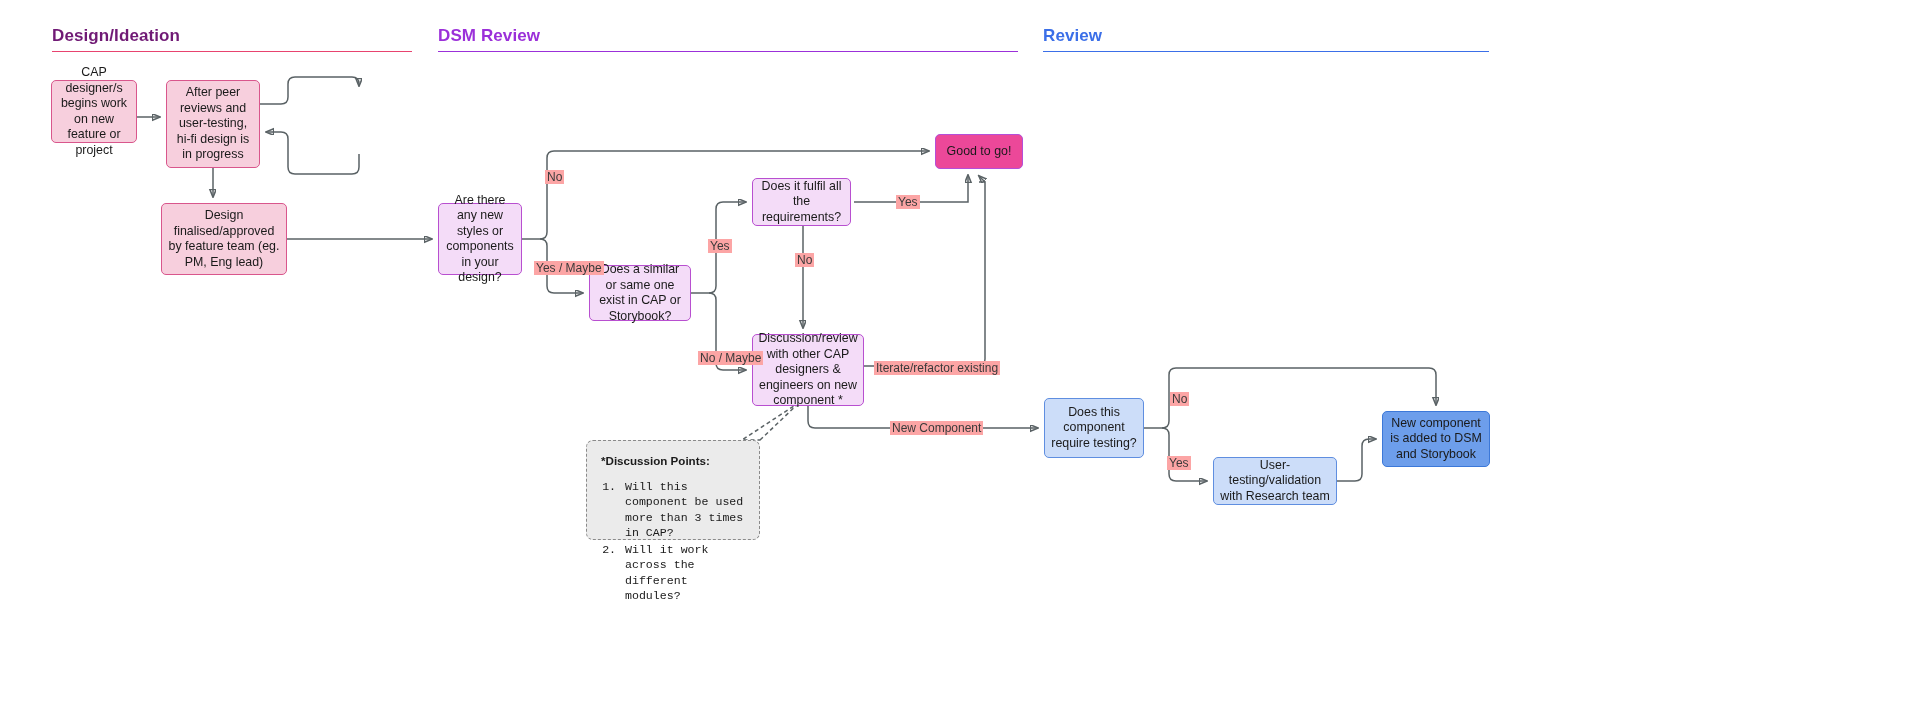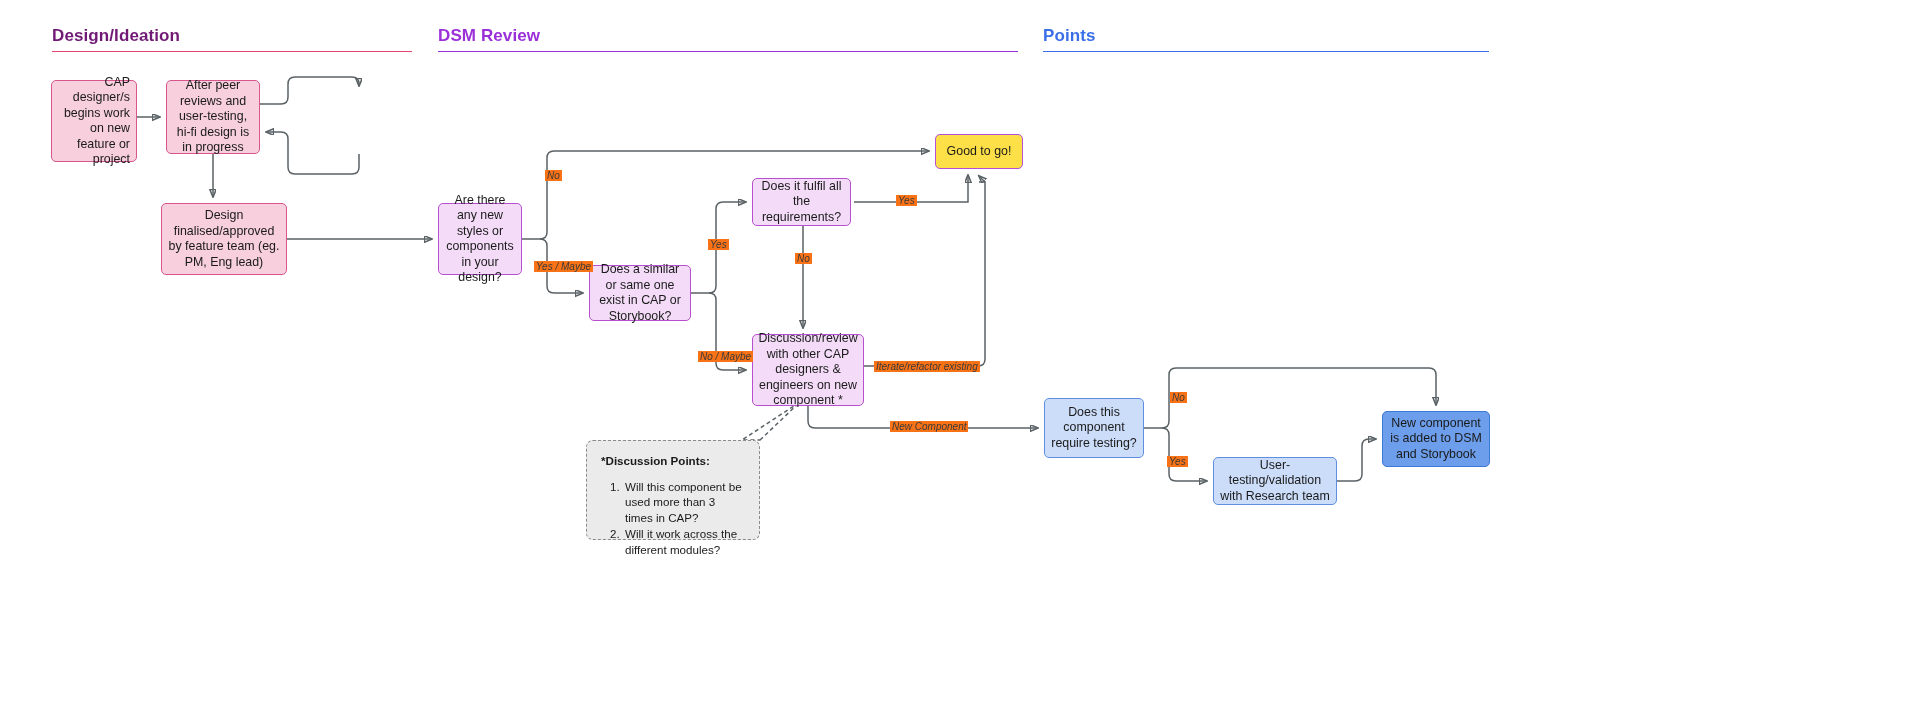--- a/index.html
+++ b/index.html
@@ -46,48 +46,47 @@
     justify-content: center;
     text-align: center;
     font-size: 12.4px;
     line-height: 15.5px;
     padding: 3px 6px;
     z-index: 3;
   }
   .node span { display: block; }
   .node.pink      { background: #f7cfdd; border-color: #d9568c; }
   .node.lilac     { background: #f4dcf8; border-color: #b84fd0; }
-  .node.purple    { background: #fde047; border-color: #b44fd8; }
+  .node.purple    { background: #ec4899; border-color: #b44fd8; }
   .node.blueLight { background: #ccddf9; border-color: #5f8ee0; }
   .node.blueSolid { background: #6d9eeb; border-color: #3c78d8; }
   
   .note {
     position: absolute;
     box-sizing: border-box;
     background: #ebebeb;
     border: 1.3px dashed #8a8a8a;
     border-radius: 7px;
     padding: 12px 14px 10px 14px;
     font-size: 11.6px;
     line-height: 15.5px;
     z-index: 3;
   }
   .note-title { font-weight: bold; margin-bottom: 10px; }
   .note-list { margin: 0; padding-left: 22px; }
-  .note-list li { margin-bottom: 1px; padding-left: 2px; }
+  .note-list li { margin-bottom: 1px; padding-left: 2px; font-family: Liberation Mono, monospace; }
   
   .edge-label {
     position: absolute;
-    font-size: 10px;
+    font-size: 12px;
     color: #3a3a3a;
     white-space: nowrap;
-    background: #f97316;
+    background: #fca5a5;
     padding: 0 2px;
     z-index: 4;
-    font-style: italic;
   }
   svg.edges {
     position: absolute;
     left: 0; top: 0;
     width: 1920px; height: 725px;
     z-index: 1;
     overflow: visible;
   }
   svg.edges path, svg.edges line { fill: none; stroke: #5a6265; stroke-width: 1.5px; }
 </style>
@@ -144,28 +143,28 @@
 
     <path d="M760,440 L800,402 L742,440 Z" fill="#ebebeb" stroke="#8a8a8a" stroke-width="1.2" stroke-dasharray="4 3"></path>
   </svg>
 
   <div class="section-header" style="left:52px; top:26px; color:#701a75;">Design/Ideation</div>
   <div class="section-rule" style="left:52px; top:51px; width:360px; border-top-color:#e8436f;"></div>
 
   <div class="section-header" style="left:438px; top:26px; color:#9b30d9;">DSM Review</div>
   <div class="section-rule" style="left:438px; top:51px; width:580px; border-top-color:#9b30d9;"></div>
 
-  <div class="section-header" style="left:1043px; top:26px; color:#3b6fe8;">Points</div>
+  <div class="section-header" style="left:1043px; top:26px; color:#3b6fe8;">Review</div>
   <div class="section-rule" style="left:1043px; top:51px; width:446px; border-top-color:#3b6fe8;"></div>
 
-  <div class="node pink" style="left:51px; top:80px; width:86px; height:82px;text-align:right;">
+  <div class="node pink" style="left:51px; top:80px; width:86px; height:63px;">
     <span>CAP designer/s begins work on new feature or project</span>
   </div>
 
-  <div class="node pink" style="left:166px; top:80px; width:94px; height:74px;">
+  <div class="node pink" style="left:166px; top:80px; width:94px; height:88px;">
     <span>After peer reviews and user-testing, hi-fi design is in progress</span>
   </div>
 
 
   <div class="node pink" style="left:161px; top:203px; width:126px; height:72px;">
     <span>Design finalised/approved by feature team (eg. PM, Eng lead)</span>
   </div>
 
   <div class="node lilac" style="left:438px; top:203px; width:84px; height:72px;">
     <span>Are there any new styles or components in your design?</span>

